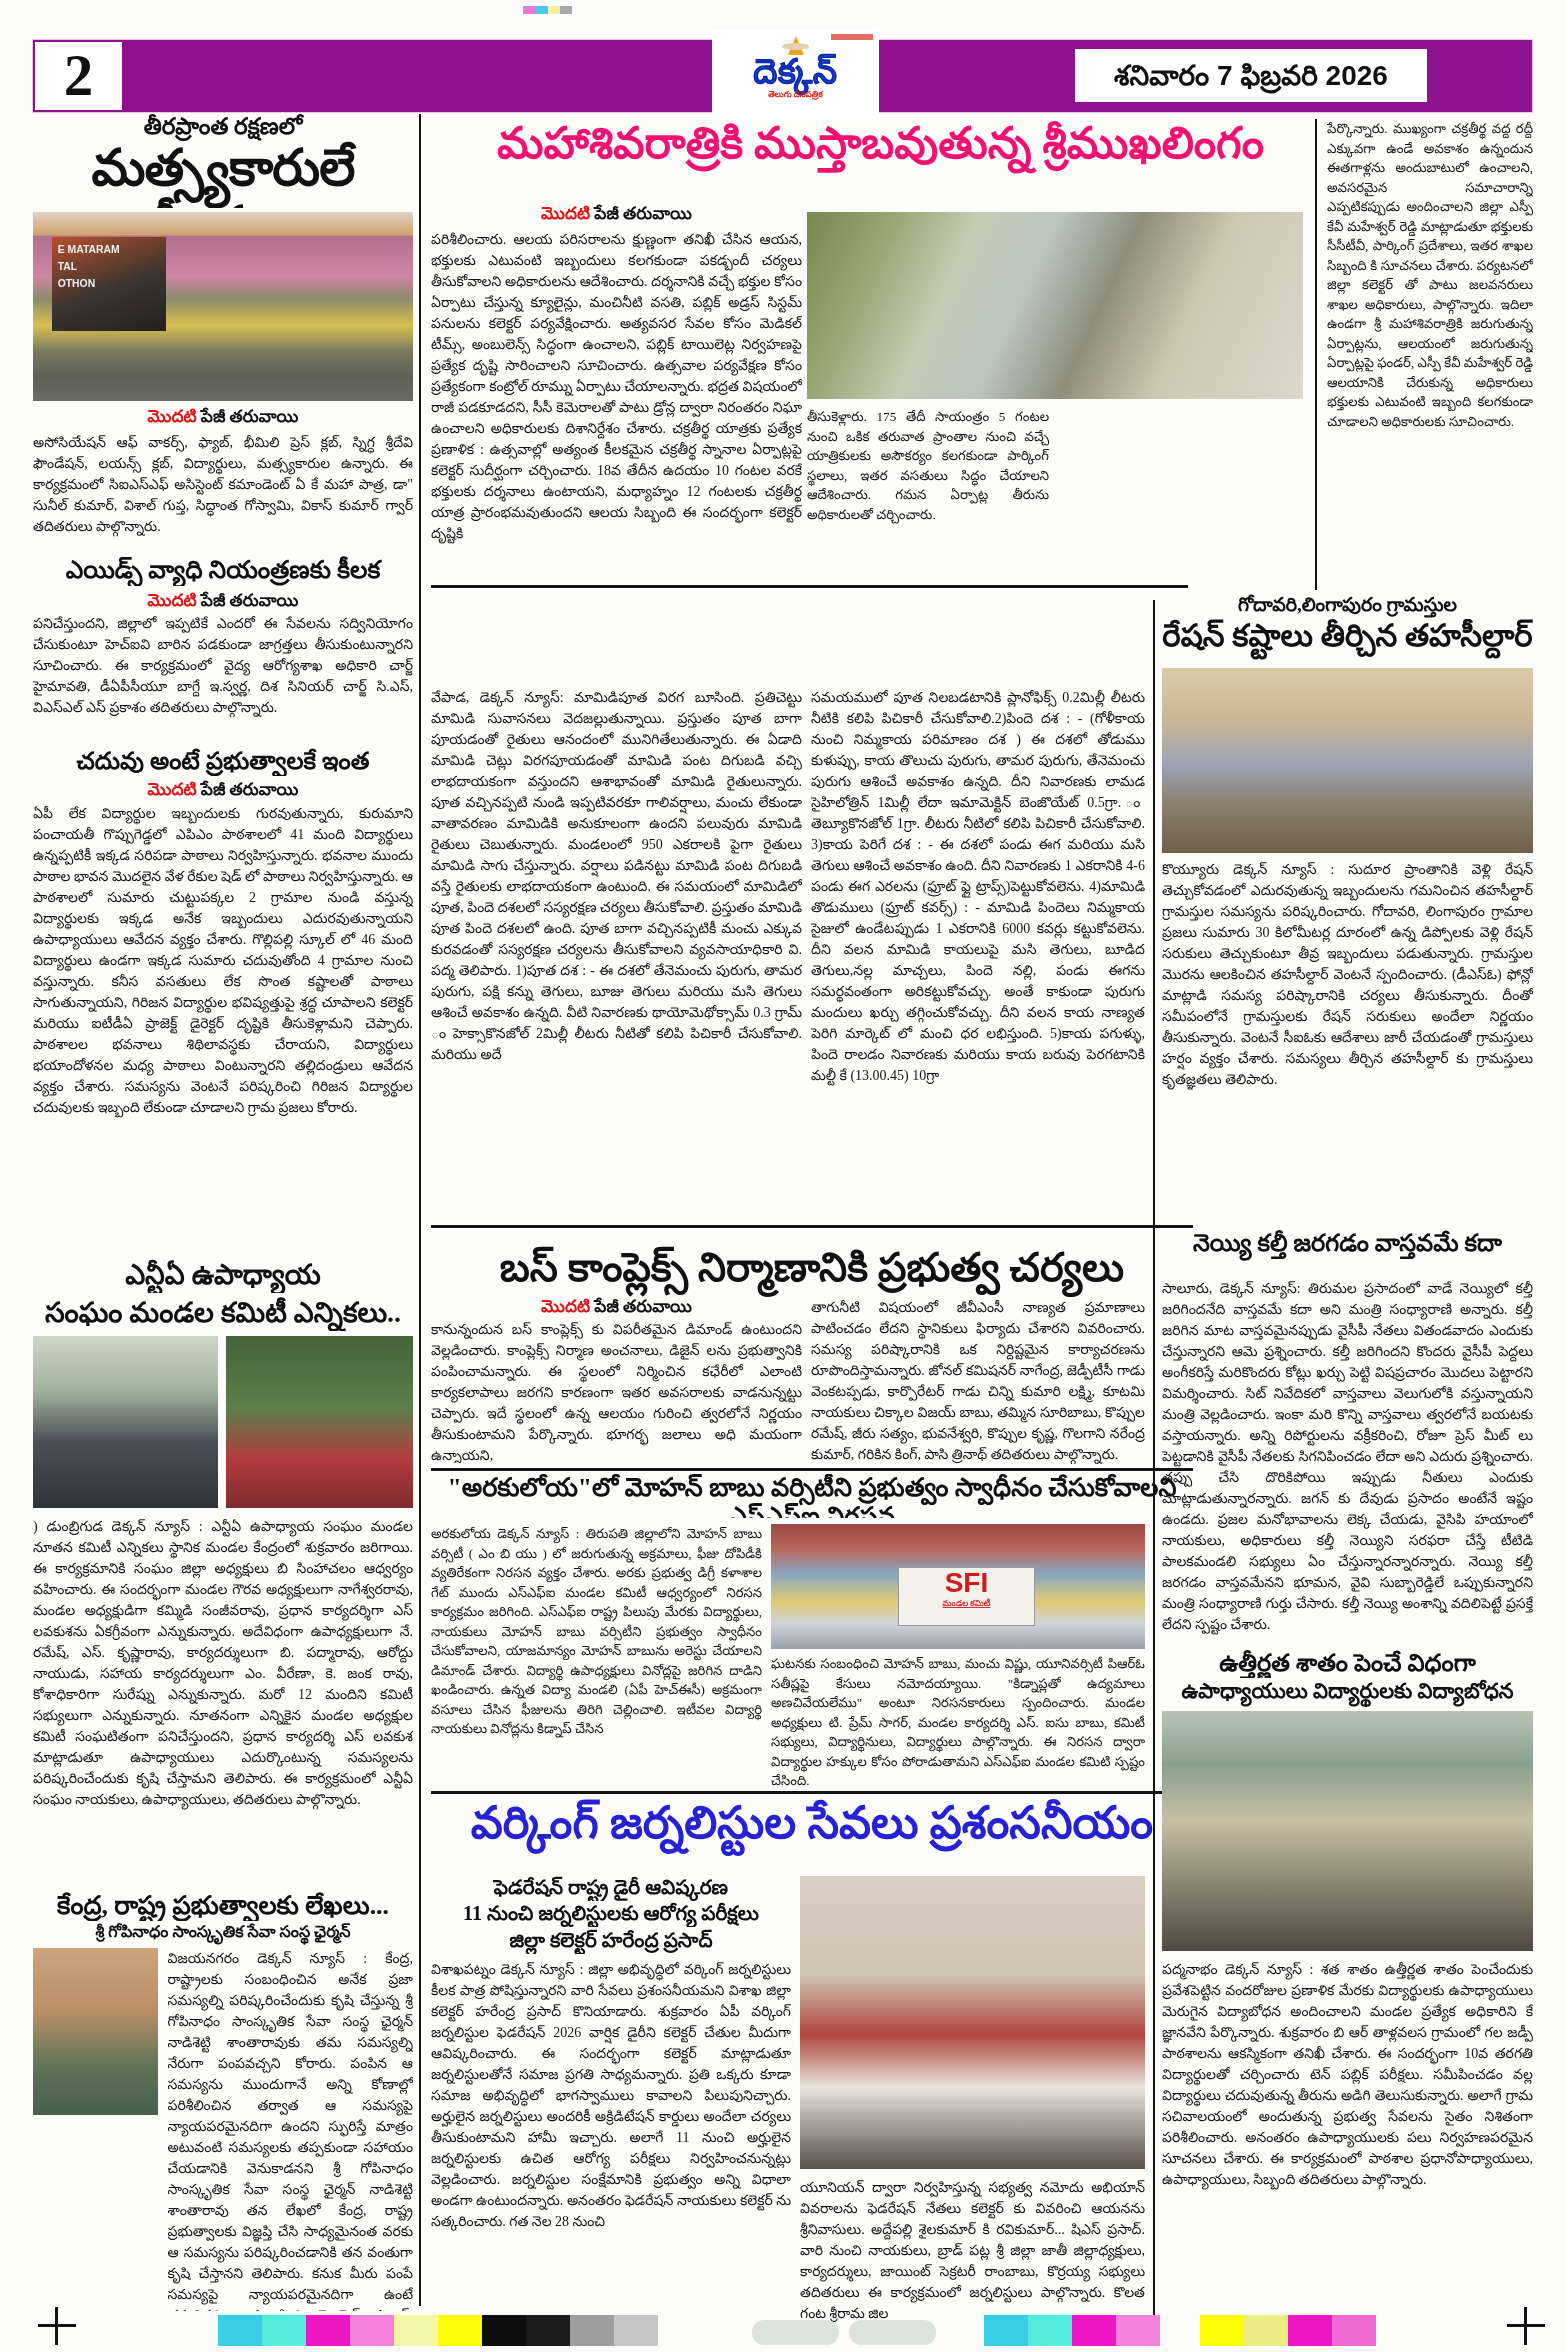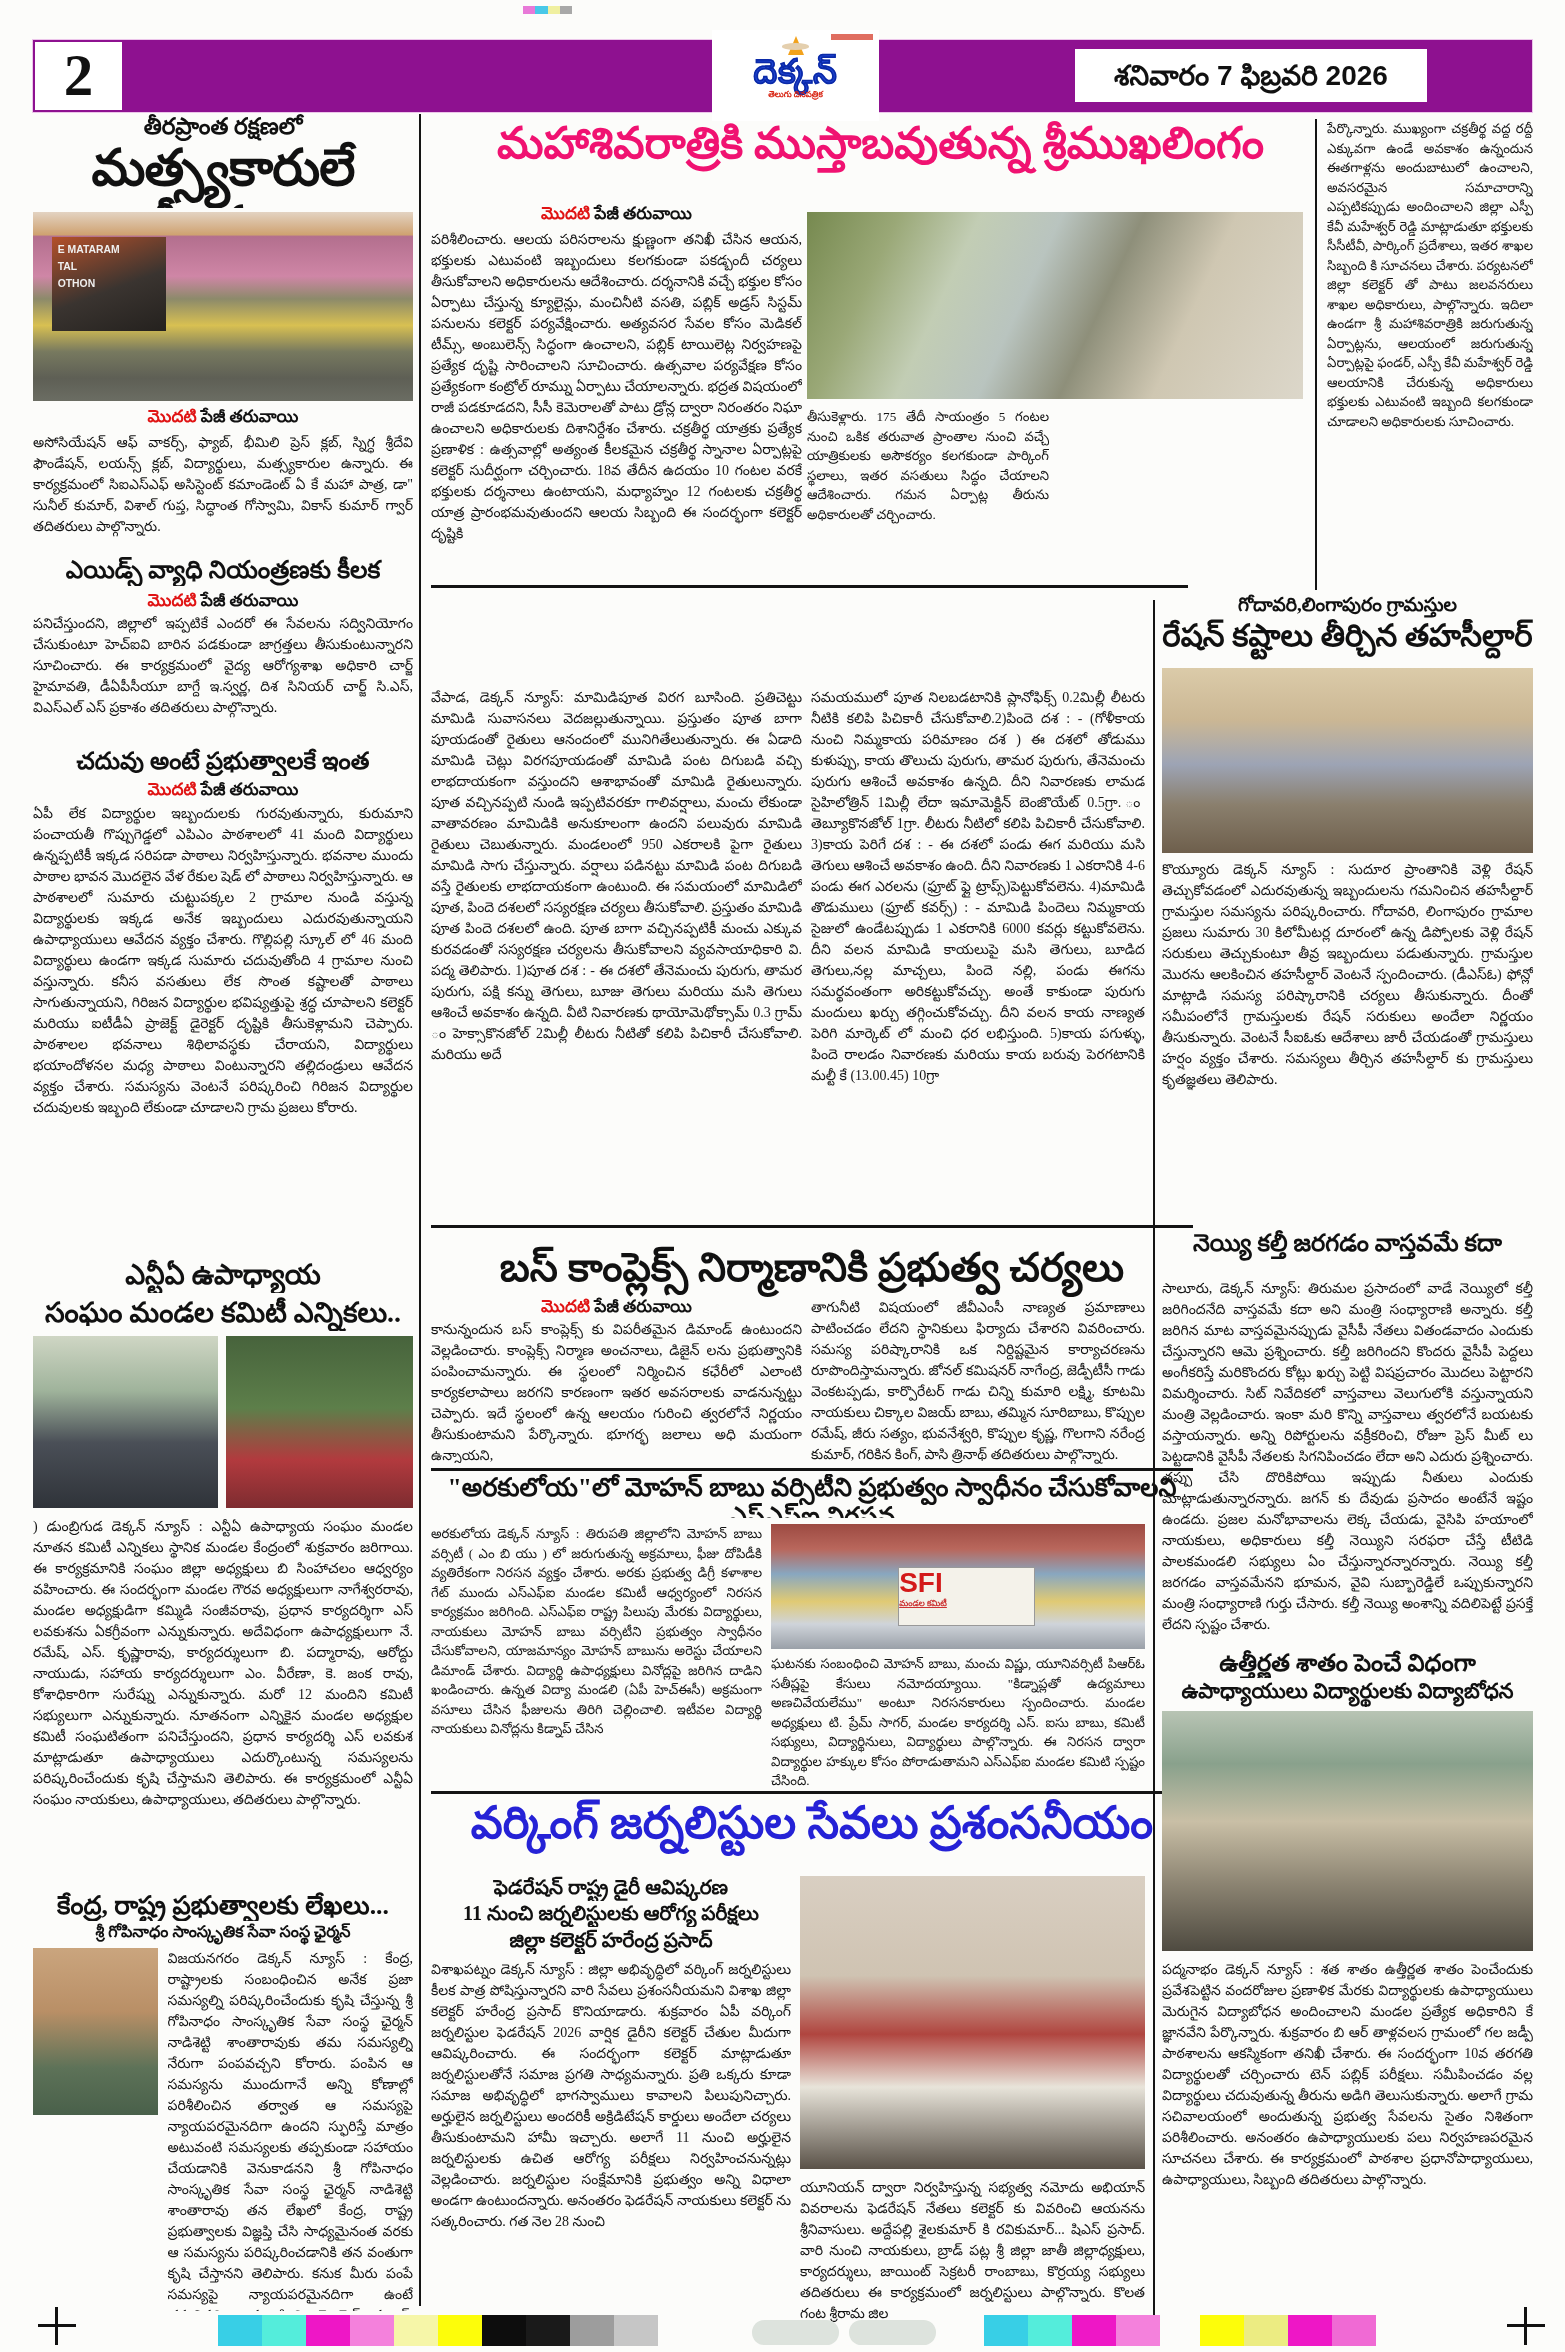--- a/index.html
+++ b/index.html
@@ -34,21 +34,21 @@
   .pill{display:inline-block;width:87px;height:24.6px;border-radius:12.3px;background:#dde3dd;margin-right:9.5px;}
   
   .ph-a1{background:linear-gradient(180deg,#e3d3c2 0%,#cfa271 12%,#b36f8e 13%,#cf86a6 34%,#8c8a6a 46%,#d8c052 60%,#77795f 74%,#5e5f55 88%,#6b6d63 100%);}
   .poster{position:absolute;left:5%;top:13%;width:30%;height:50%;background:linear-gradient(160deg,#b4502a 0%,#3a3430 55%,#24211e 100%);color:#efefef;font-family:"Liberation Sans",sans-serif;font-weight:bold;font-size:10.4px;line-height:1.6;padding:5.7px;box-sizing:border-box;}
   .ph-main{background:linear-gradient(115deg,#76894f 0%,#9aa877 16%,#c2cdb4 30%,#b9c4bf 44%,#8e8f7a 58%,#cfc7b2 74%,#dcd7ca 100%);}
   .ph-ration{background:linear-gradient(180deg,#dbcba9 0%,#cbb794 28%,#9da4b5 52%,#8a7f6d 74%,#6e5f4c 100%);}
   .ph-ntea-l{background:linear-gradient(180deg,#cfd6c4 0%,#9fb39b 32%,#4a4f57 62%,#2f3339 100%);}
   .ph-ntea-r{background:linear-gradient(180deg,#47633c 0%,#5d7f4a 42%,#b23a3e 72%,#7d2c30 100%);}
   .ph-a5{background:linear-gradient(180deg,#caa57e 0%,#b98f66 38%,#5d7258 72%,#49604a 100%);}
   .ph-sfi{background:linear-gradient(180deg,#9c4a42 0%,#b9675c 20%,#88a7c0 40%,#e0ca74 62%,#cfd4da 80%,#9aa0a8 100%);}
-  .sfi-banner{position:absolute;left:34%;top:34%;width:36%;height:46%;background:#f4f2ea;border:0.9px solid #999;text-align:left;overflow:hidden;}
+  .sfi-banner{position:absolute;left:34%;top:34%;width:36%;height:46%;background:#f4f2ea;border:0.9px solid #999;text-align:center;overflow:hidden;}
   .sfi-banner .big{color:#d31a1a;font-weight:bold;font-size:28px;line-height:1.1;font-family:"Liberation Sans",sans-serif;}
   .sfi-banner .small{color:#c33;font-size:8.5px;font-weight:bold;text-decoration:underline;}
   .ph-journ{background:linear-gradient(180deg,#d9cfc2 0%,#cfc3b2 34%,#b0453f 54%,#e8e4da 72%,#5a5248 100%);}
   .ph-school{background:linear-gradient(180deg,#b8c4b4 0%,#89a18c 22%,#c9bfa6 46%,#8c8472 72%,#4e4a40 100%);}
   .kicker{font-size:23px;font-weight:bold;text-align:center;overflow:hidden;}
   .subhead{font-weight:bold;text-align:center;overflow:hidden;}
   .fineprint{position:absolute;right:5.7px;top:3.8px;width:42px;height:6.6px;background:#d84a3a;opacity:.8;}
 </style>
 </head>
 <body>

